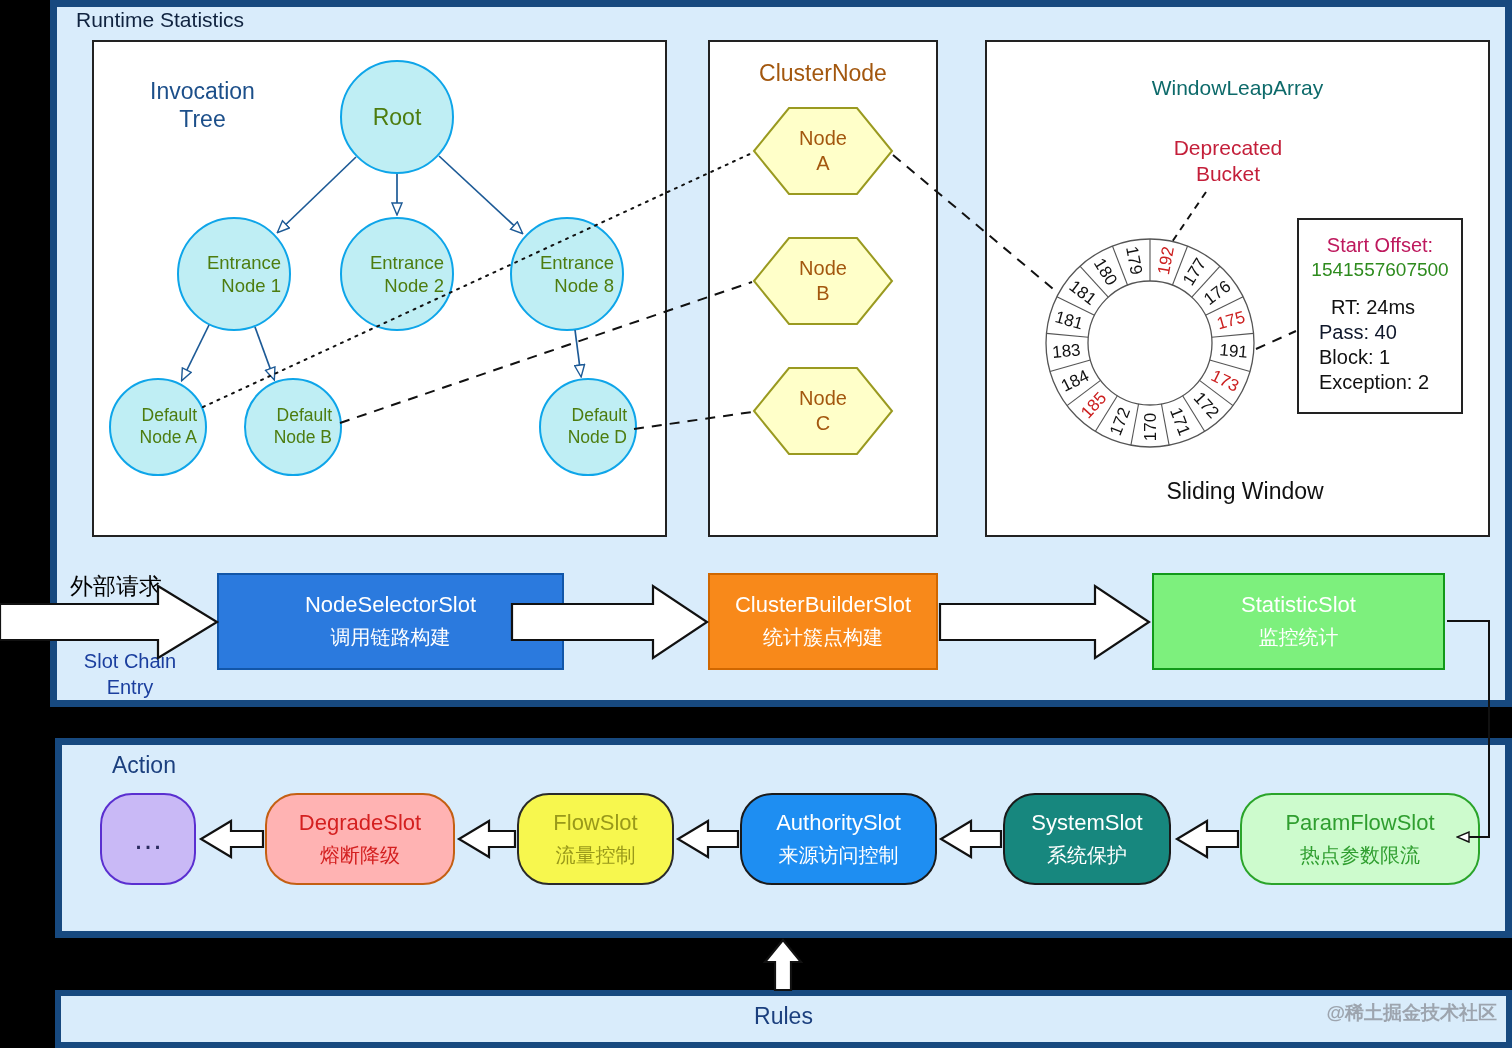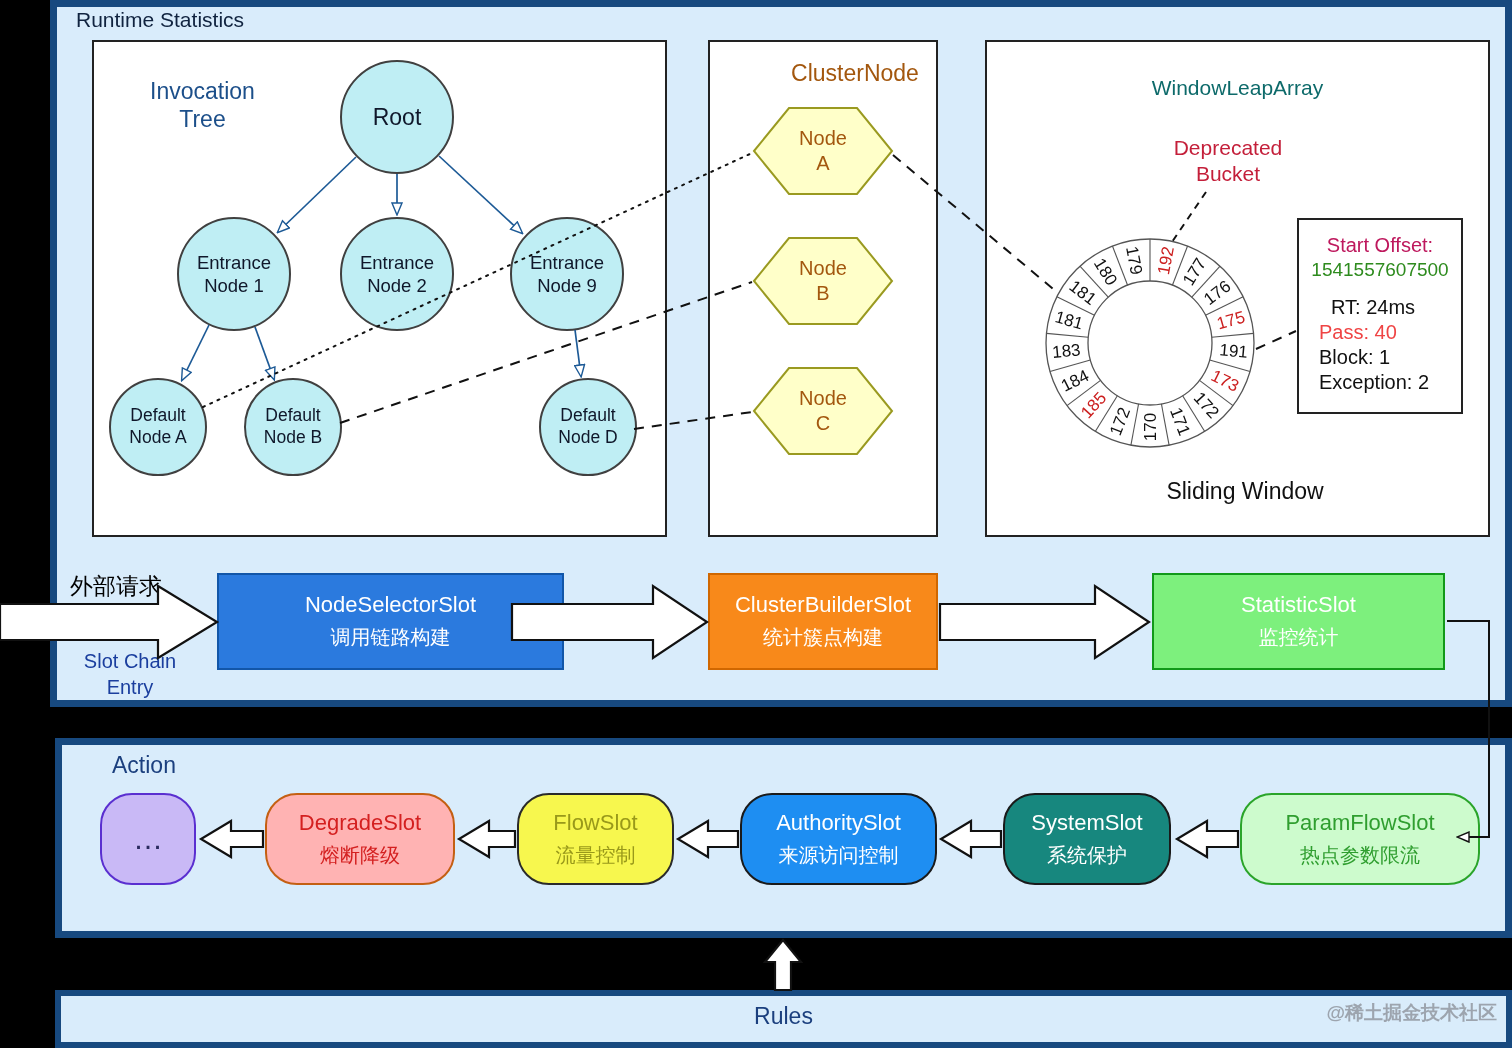--- a/index.html
+++ b/index.html
@@ -3,23 +3,23 @@
 <meta charset="utf-8">
 <style>
   html,body{margin:0;padding:0;}
   body{
     width:1512px;height:1048px;position:relative;background:#000;
     font-family:"Liberation Sans","DejaVu Sans",sans-serif;overflow:hidden;
   }
   .abs{position:absolute;}
   .panel{position:absolute;background:#d9ecfb;border:7px solid #17497f;box-sizing:border-box;}
   .whitebox{position:absolute;background:#fff;border:2px solid #222;box-sizing:border-box;}
-  .circle{position:absolute;background:#bfeef4;border:2px solid #404040;border-radius:50%;
-    display:flex;align-items:center;justify-content:center;text-align:center;
-    color:#0f172a;font-size:18.5px;line-height:1.25;box-sizing:border-box;}
+  .circle{position:absolute;background:#bfeef4;border:2px solid #0ea5e9;border-radius:50%;
+    display:flex;align-items:center;justify-content:center;text-align:right;
+    color:#4d7c0f;font-size:18.5px;line-height:1.25;box-sizing:border-box;}
   .hexlabel{position:absolute;display:flex;align-items:center;justify-content:center;
     text-align:center;color:#a3570e;font-size:20px;line-height:1.25;}
   .slotbox{position:absolute;display:flex;flex-direction:column;align-items:center;justify-content:center;
     text-align:center;box-sizing:border-box;color:#fff;}
   .slot-name{font-size:22px;}
   .slot-desc{font-size:20px;margin-top:6px;}
   .actionbox{position:absolute;display:flex;flex-direction:column;align-items:center;justify-content:center;
     text-align:center;border-radius:32px;box-sizing:border-box;}
   .navy{color:#1b3f7e;}
   svg{display:block;}
@@ -32,27 +32,27 @@
 
 <div class="panel" style="left:50px;top:0;width:1462px;height:707px;"></div>
 <div class="abs lbl" style="left:76px;top:8px;font-size:21px;color:#10233f;">Runtime Statistics</div>
 
 <div class="whitebox" style="left:92px;top:40px;width:575px;height:497px;"></div>
 <div class="abs lbl" style="left:140px;top:78px;width:125px;text-align:center;font-size:23px;line-height:1.2;color:#1c4f8a;">Invocation Tree</div>
 
 <div class="circle lbl" style="left:340px;top:60px;width:114px;height:114px;font-size:23px;">Root</div>
 <div class="circle lbl" style="left:177px;top:217px;width:114px;height:114px;padding:0 8px;">Entrance Node 1</div>
 <div class="circle lbl" style="left:340px;top:217px;width:114px;height:114px;padding:0 8px;">Entrance Node 2</div>
-<div class="circle lbl" style="left:510px;top:217px;width:114px;height:114px;padding:0 8px;">Entrance Node 9</div>
+<div class="circle lbl" style="left:510px;top:217px;width:114px;height:114px;padding:0 8px;">Entrance Node 8</div>
 <div class="circle lbl" style="left:109px;top:378px;width:98px;height:98px;font-size:17.5px;padding:0 8px;">Default Node A</div>
 <div class="circle lbl" style="left:244px;top:378px;width:98px;height:98px;font-size:17.5px;padding:0 8px;">Default Node B</div>
 <div class="circle lbl" style="left:539px;top:378px;width:98px;height:98px;font-size:17.5px;padding:0 8px;">Default Node D</div>
 
 <div class="whitebox" style="left:708px;top:40px;width:230px;height:497px;"></div>
-<div class="abs lbl" style="left:708px;top:60px;width:230px;text-align:center;font-size:23px;color:#a3570e;margin-left:32px;">ClusterNode</div>
+<div class="abs lbl" style="left:708px;top:60px;width:230px;text-align:center;font-size:23px;color:#a3570e;">ClusterNode</div>
 
 <svg class="hexsvg" style="left:752px;top:106px;" width="142" height="90">
   <polygon points="2,45 37,2 105,2 140,45 105,88 37,88" fill="#ffffc9" stroke="#9a9a20" stroke-width="2"></polygon>
 </svg>
 <div class="hexlabel lbl" style="left:793px;top:106px;width:60px;height:90px;">Node A</div>
 
 <svg class="hexsvg" style="left:752px;top:236px;" width="142" height="90">
   <polygon points="2,45 37,2 105,2 140,45 105,88 37,88" fill="#ffffc9" stroke="#9a9a20" stroke-width="2"></polygon>
 </svg>
 <div class="hexlabel lbl" style="left:793px;top:236px;width:60px;height:90px;">Node B</div>
@@ -64,21 +64,21 @@
 
 <div class="whitebox" style="left:985px;top:40px;width:505px;height:497px;"></div>
 <div class="abs lbl" style="left:985px;top:76px;width:505px;text-align:center;font-size:21px;color:#0d6a6a;">WindowLeapArray</div>
 <div class="abs lbl" style="left:1158px;top:135px;width:140px;text-align:center;font-size:21px;line-height:1.25;color:#c41f3a;">Deprecated Bucket</div>
 <div class="abs lbl" style="left:1100px;top:478px;width:290px;text-align:center;font-size:23px;color:#111;">Sliding Window</div>
 
 <div class="whitebox lbl" style="left:1297px;top:218px;width:166px;height:196px;">
   <div style="margin-top:14px;text-align:center;font-size:20px;color:#be185d;">Start Offset:</div>
   <div style="text-align:center;font-size:19px;color:#2e8b1e;margin-top:2px;">1541557607500</div>
   <div style="margin-top:14px;margin-left:32px;font-size:20px;color:#111;line-height:1.25;">RT: 24ms</div>
-  <div style="margin-left:20px;font-size:20px;color:#ef4444;line-height:1.25;">Pass: 40</div>
+  <div style="margin-left:20px;font-size:20px;color:#0f172a;line-height:1.25;">Pass: 40</div>
   <div style="margin-left:20px;font-size:20px;color:#111;line-height:1.25;">Block: 1</div>
   <div style="margin-left:20px;font-size:20px;color:#111;line-height:1.25;">Exception: 2</div>
 </div>
 
 <div class="abs lbl" style="left:70px;top:571px;font-size:23px;color:#000;">外部请求</div>
 <div class="abs lbl" style="left:70px;top:648px;width:120px;text-align:center;font-size:20px;line-height:1.3;color:#1a3e9e;">Slot Chain Entry</div>
 
 <div class="slotbox lbl" style="left:217px;top:573px;width:347px;height:97px;background:#2b7ade;border:2px solid #1256a8;">
   <div class="slot-name">NodeSelectorSlot</div>
   <div class="slot-desc">调用链路构建</div>

